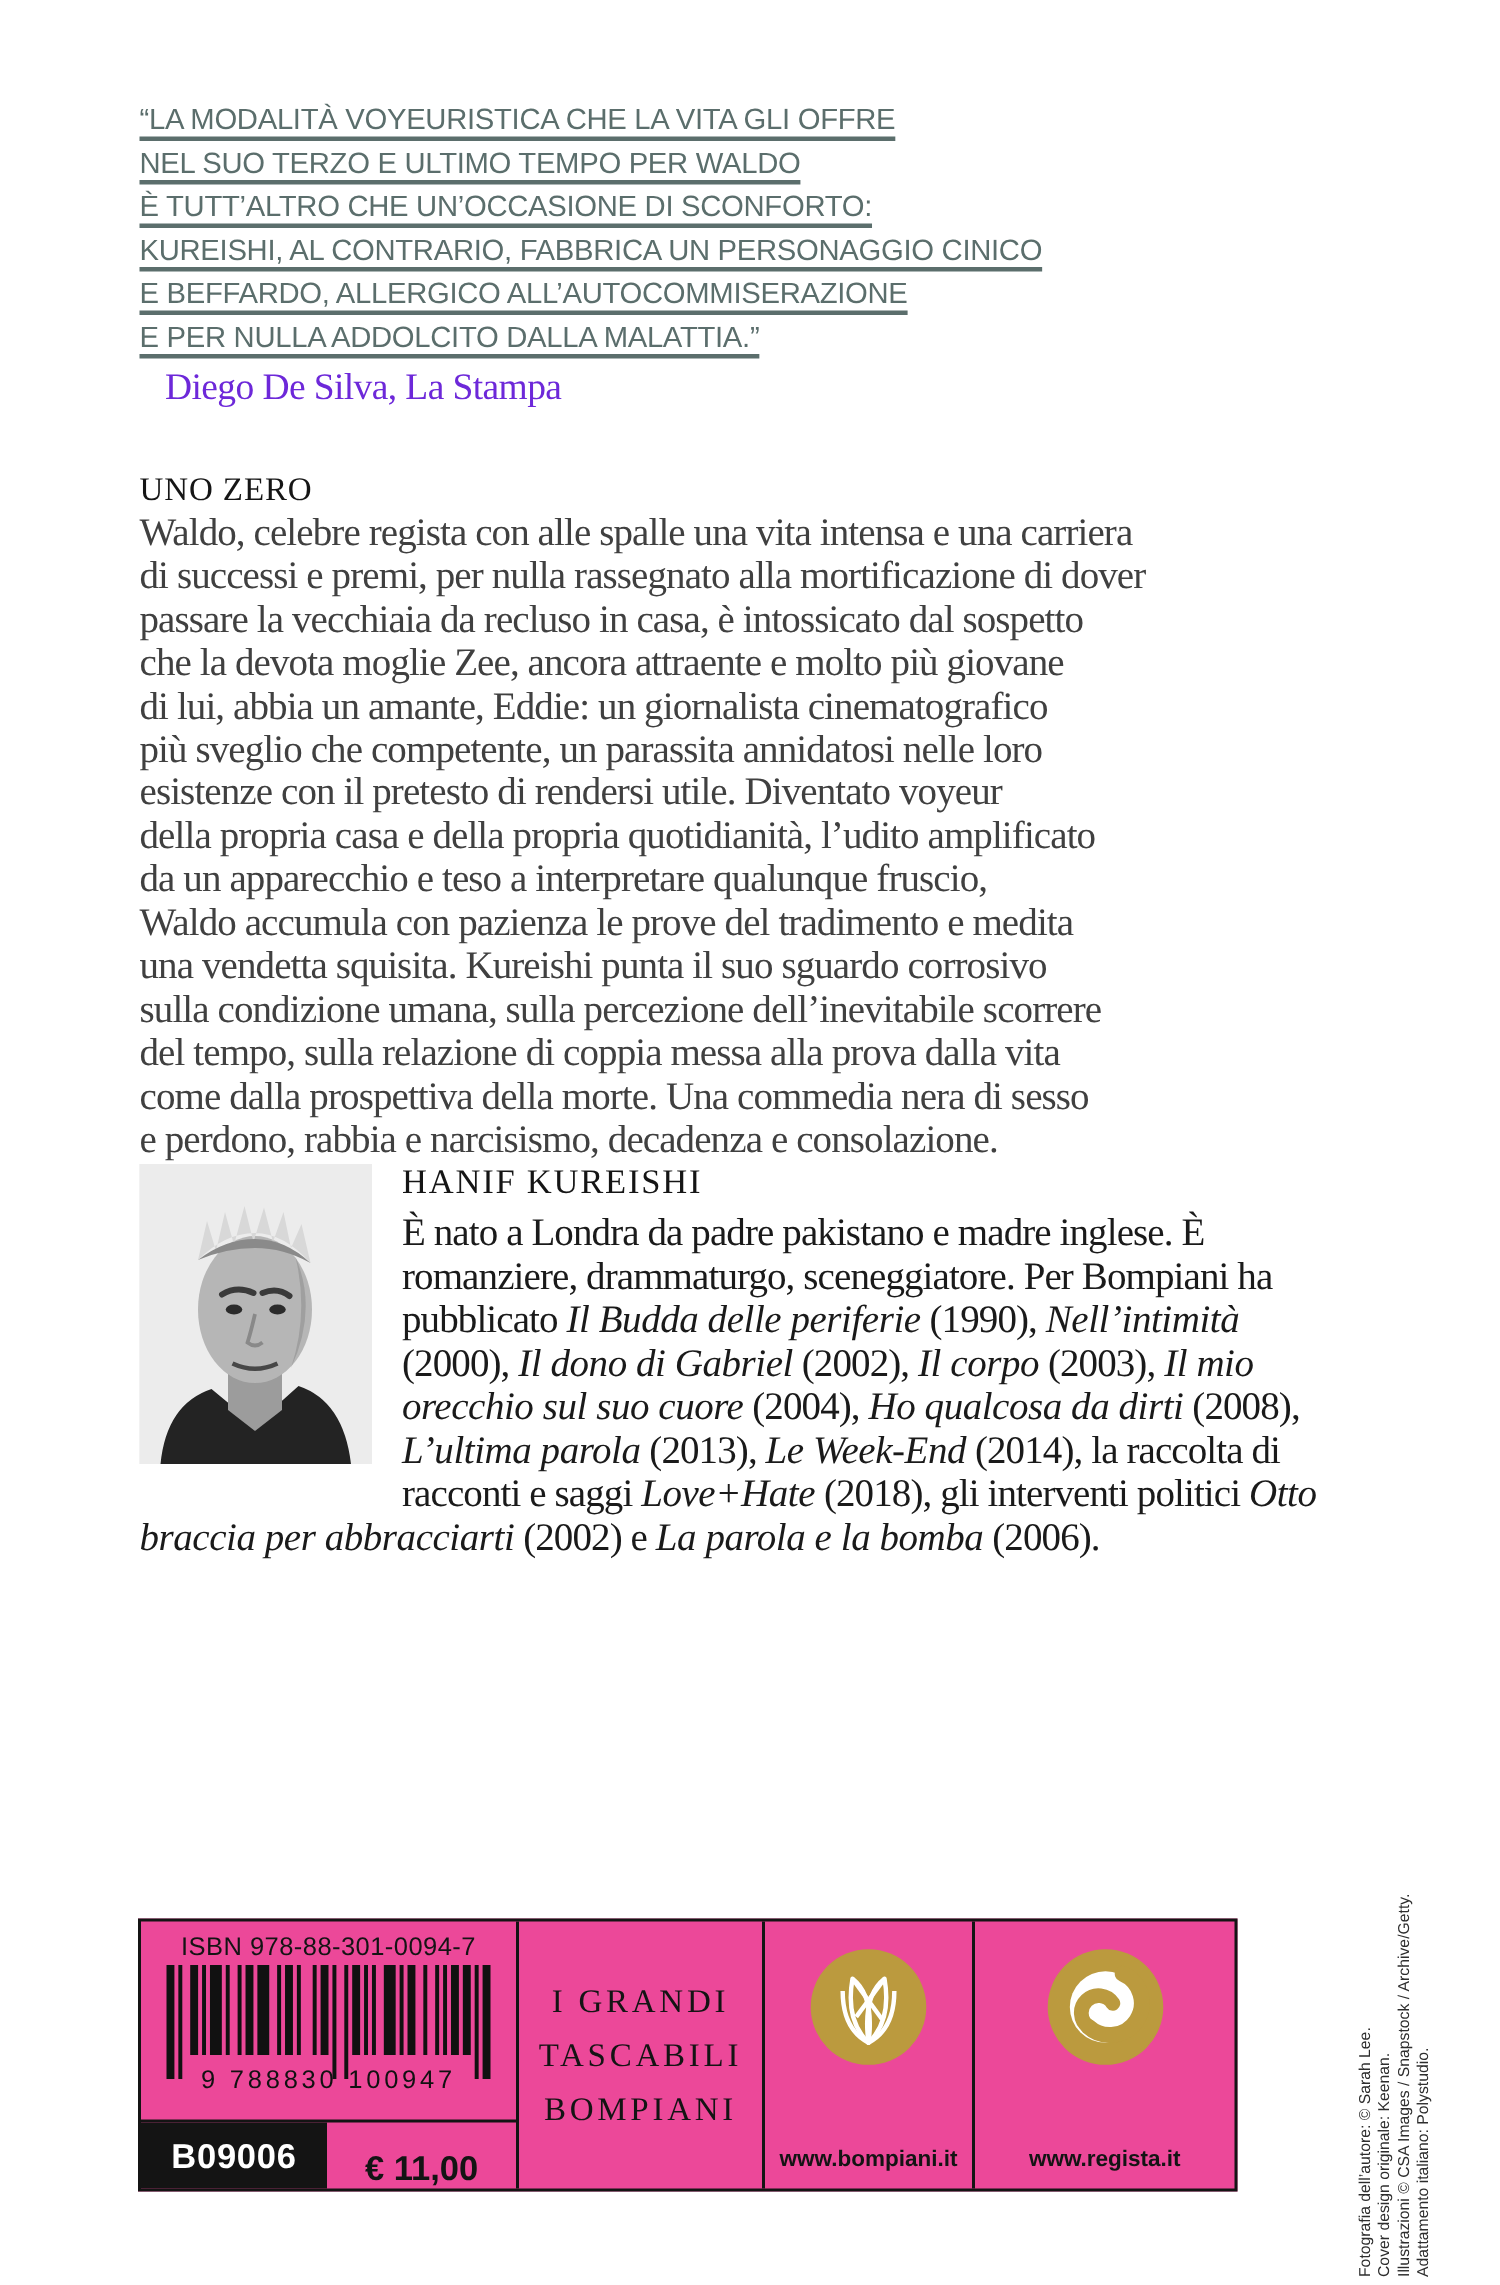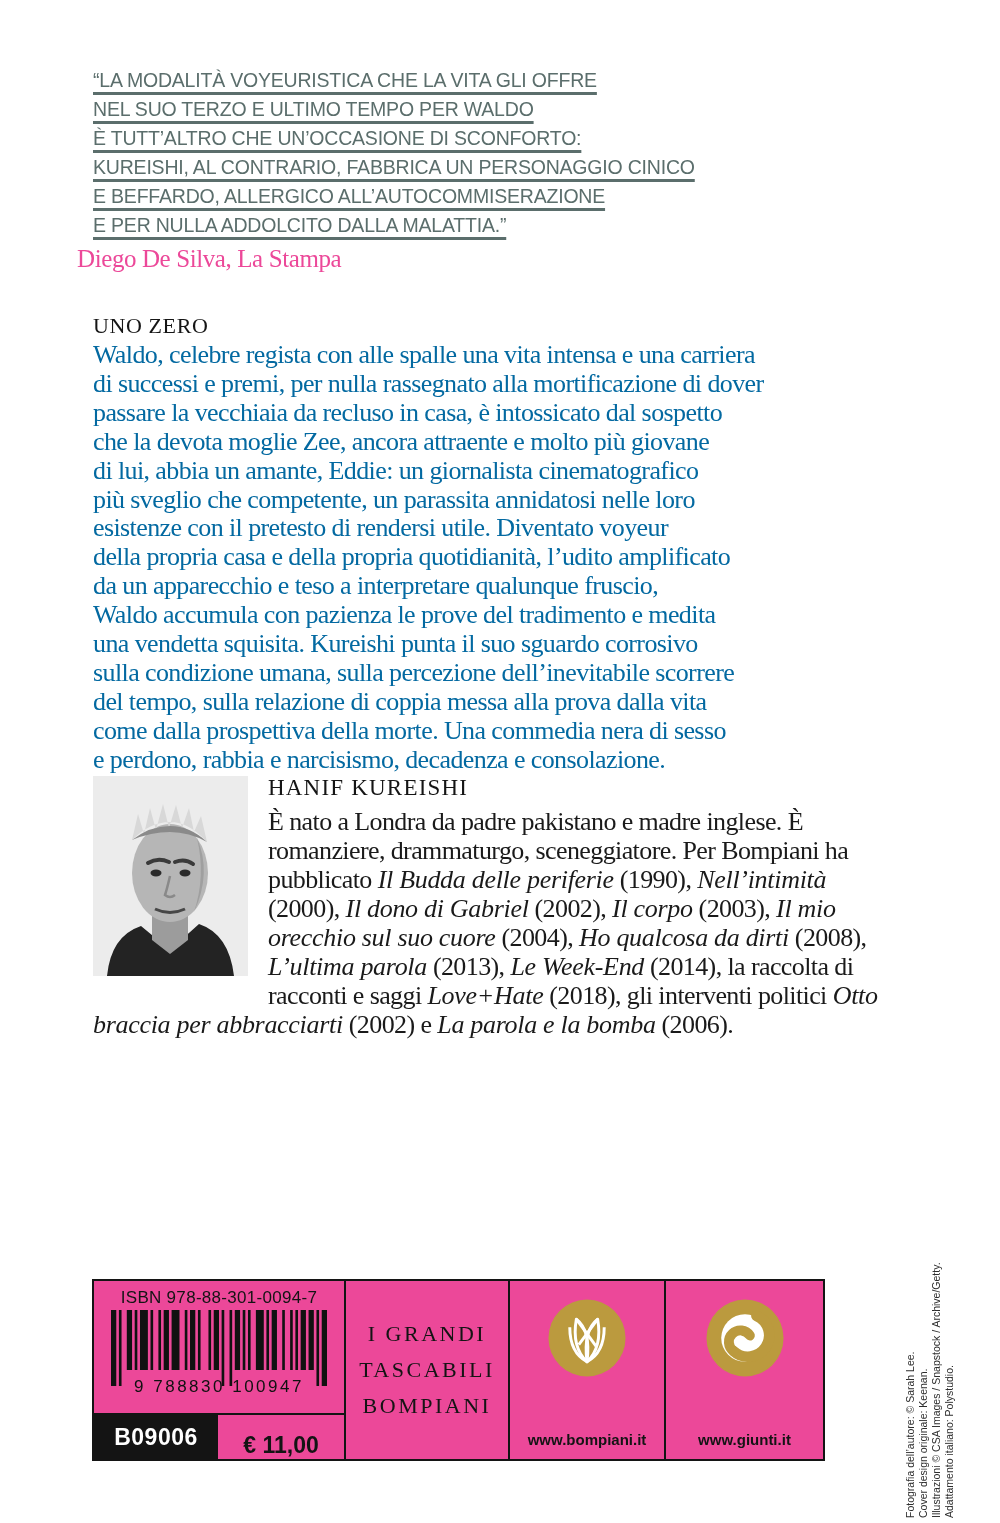--- a/index.html
+++ b/index.html
@@ -10,31 +10,31 @@
     --accent:#5b6e6c; --gold:#bb9a3e;
   }
   .quote{
     position:absolute;left:93px;top:66px;width:860px;
     font-family:"Liberation Sans", sans-serif;font-weight:normal;
     font-size:19.5px;line-height:29px;letter-spacing:-0.2px;
     color:var(--accent);white-space:pre-line;
     text-decoration:underline;text-decoration-thickness:2.5px;text-underline-offset:5px;
   }
   .attribution{
-    position:absolute;left:77px;top:245px;
-    font-size:25px;letter-spacing:-0.4px;color:#ec4899;
+    position:absolute;left:110px;top:245px;
+    font-size:25px;letter-spacing:-0.4px;color:#6d28d9;
   }
   .syn-heading{
     position:absolute;left:93px;top:313px;
     font-size:22px;letter-spacing:0.6px;color:#151515;
   }
   .syn-body{
     position:absolute;left:93px;top:341px;width:830px;
     font-size:26px;line-height:28.9px;letter-spacing:-0.6px;
-    white-space:pre-line;color:#0369a1;
+    white-space:pre-line;color:#404040;
   }
   .bio{
     position:absolute;left:93px;top:771px;width:797px;
     font-size:26px;line-height:29px;letter-spacing:-0.6px;color:#1a1a1a;
   }
   .photo{
     float:left;width:155px;height:200px;margin:5px 20px 8px 0;
     background:#ececec;
   }
   .photo svg{display:block;width:155px;height:200px;}
@@ -66,21 +66,21 @@
   .price{
     flex:1;display:flex;align-items:center;justify-content:center;
     font-family:"Liberation Sans", sans-serif;font-weight:bold;font-size:23px;color:#141414;margin-top:16px;
   }
   .cell-imprint{width:164px;display:flex;align-items:center;justify-content:center;}
   .imprint{
     font-size:22px;line-height:36px;letter-spacing:2.5px;
     white-space:pre-line;text-align:center;color:#141414;
   }
   .cell-logo{display:flex;flex-direction:column;align-items:center;justify-content:space-between;padding:16px 0 11px 0;}
-  .cell-bompiani{width:156px;}
+  .cell-bompiani{width:140px;}
   .cell-giunti{flex:1;}
   .logo{width:82px;height:82px;}
   .site-url{
     font-family:"Liberation Sans", sans-serif;font-weight:bold;font-size:15px;color:#141414;
   }
   .credits{
     position:absolute;left:790px;top:1352px;width:280px;
     transform:rotate(-90deg);transform-origin:center center;
     font-family:"Liberation Sans", sans-serif;font-size:10.5px;line-height:13px;
     color:#2d2d2d;white-space:pre-line;
@@ -201,21 +201,21 @@
       <div class="site-url">www.bompiani.it</div>
     </div>
 
     <div class="cell cell-logo cell-giunti">
       <svg class="logo" viewBox="0 0 100 100" xmlns="http://www.w3.org/2000/svg">
         <circle cx="50" cy="50" r="47" fill="#bb9a3e" class="gold-fill"></circle>
         <circle cx="50" cy="50" r="29" fill="#fff"></circle>
         <path d="M64 23 A 26 26 0 1 1 36 66" stroke="#bb9a3e" class="gold-stroke" stroke-width="13" fill="none" stroke-linecap="round"></path>
         <path d="M36 66 A 14 14 0 1 1 56 47" stroke="#bb9a3e" class="gold-stroke" stroke-width="12" fill="none" stroke-linecap="round"></path>
       </svg>
-      <div class="site-url">www.giunti.it</div>
+      <div class="site-url">www.regista.it</div>
     </div>
   </div>
 
   <div class="credits">Fotografia dell’autore: © Sarah Lee.
 Cover design originale: Keenan.
 Illustrazioni © CSA Images / Snapstock / Archive/Getty.
 Adattamento italiano: Polystudio.</div>
 
 </div>
 

